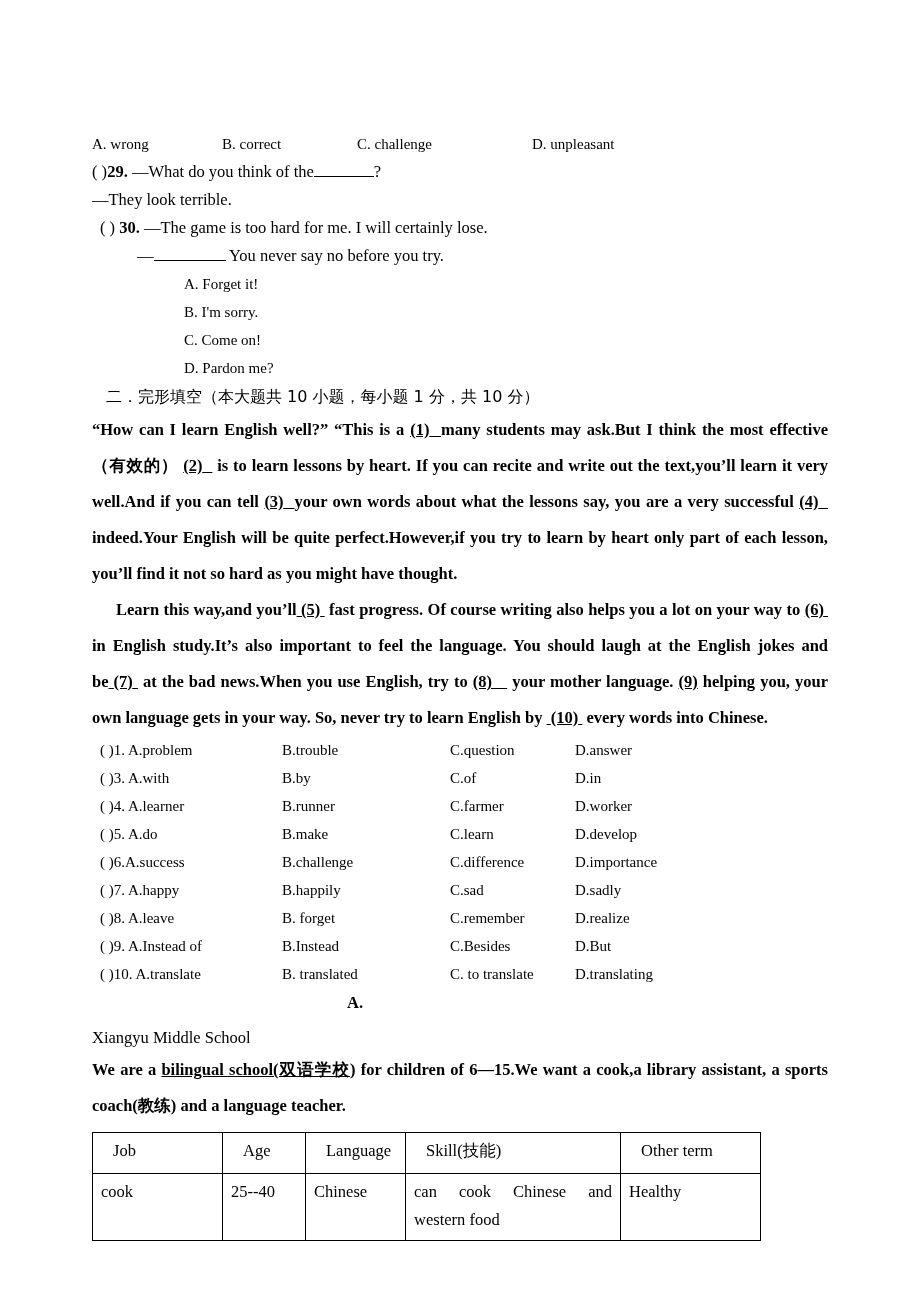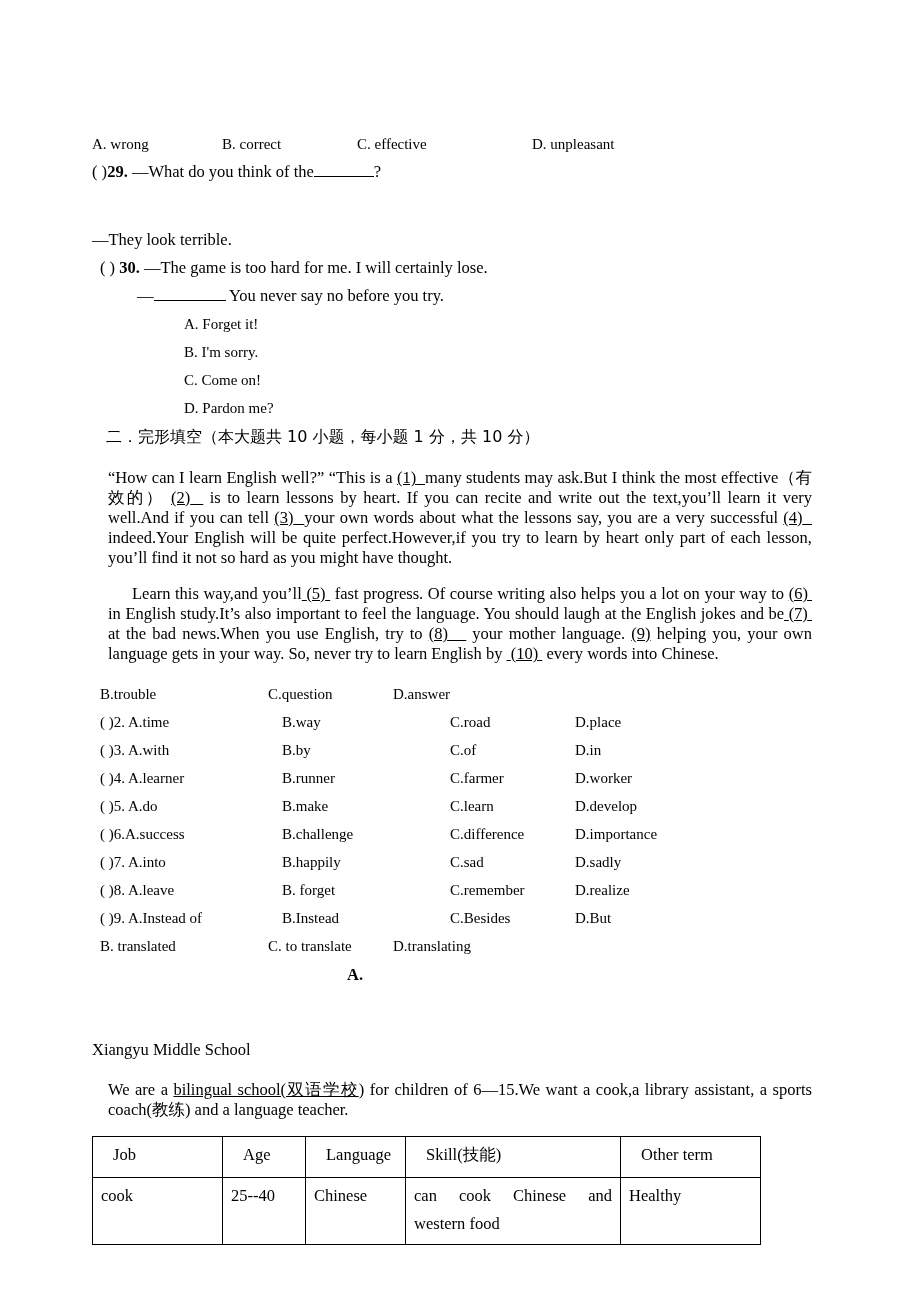--- a/index.html
+++ b/index.html
@@ -22,28 +22,28 @@
     height: 1300px;
     box-sizing: border-box;
     padding: 130px 92px 0 92px;
   }
 
   
   .line {
     font-size: 16.5px;
     line-height: 28px;
     white-space: nowrap;
-    margin-top: 40px;
   }
   .para {
     font-size: 16.5px;
-    line-height: 20px;
+    line-height: 36px;
     text-align: justify;
     text-justify: inter-word;
-    margin: 16px;
+    margin: 0;
+    font-weight: bold;
   }
   .para.indent { text-indent: 24px; }
 
   
   .optrow {
     display: flex;
     font-size: 15px;
     line-height: 28px;
     white-space: nowrap;
   }
@@ -138,21 +138,21 @@
   .sp6 { height: 6px; }
 </style>
 </head>
 <body>
 
 <div class="page">
 
   <div class="optrow row28">
     <span class="c0">A. wrong</span>
     <span class="c1">B. correct</span>
-    <span class="c2">C. effective</span>
+    <span class="c2">C. challenge</span>
     <span class="c3">D. unpleasant</span>
   </div>
 
   <div class="qstem"><span>(   )</span><span class="qnum">29.</span> <span>—What do you think of the</span><span class="blank w60"></span><span>?</span></div>
 
   <div class="line">—They look terrible.</div>
 
 
   <div class="qstem indent1"><span>(   )</span> <span class="qnum">30.</span> <span>—The game is too hard for me. I will certainly lose.</span></div>
 
@@ -166,29 +166,24 @@
   </div>
 
   <div class="sec-head">二．完形填空（本大题共 10 小题，每小题 1 分，共 10 分）</div>
 
   <p class="para"><span>“How can I learn English well?” “This is a </span><span class="numblank">(1)</span><span class="numblank">&nbsp;&nbsp;</span><span>many students may ask.But I think the most effective（有效的）</span> <span class="numblank">(2)</span><span class="numblank">&nbsp;&nbsp;</span> <span>is to learn lessons by heart. If you can recite and write out the text,you’ll learn it very well.And if you can tell </span><span class="numblank">(3)</span><span class="numblank">&nbsp;&nbsp;</span><span>your own words about what the lessons say, you are a very successful </span><span class="numblank">(4)</span><span class="numblank">&nbsp;&nbsp;</span> <span>indeed.Your English will be quite perfect.However,if you try to learn by heart only part of each lesson, you’ll find it not so hard as you might have thought.</span></p>
 
   <p class="para indent"><span>Learn this way,and you’ll</span><span class="numblank">&nbsp;</span><span class="numblank">(5)</span><span class="numblank">&nbsp;</span> <span>fast progress. Of course writing also helps you a lot on your way to </span><span class="numblank">(6)</span><span class="numblank">&nbsp;</span> <span>in English study.It’s also important to feel the language. You should laugh at the English jokes and be</span><span class="numblank">&nbsp;</span><span class="numblank">(7)</span><span class="numblank">&nbsp;</span> <span>at the bad news.When you use English, try to </span> <span class="numblank">(8)</span><span class="numblank">&nbsp;&nbsp;&nbsp;</span> <span>your mother language. </span><span class="numblank">(9)</span> <span>helping you, your own language gets in your way. So, never try to learn English by </span> <span class="numblank">&nbsp;</span><span class="numblank">(10)</span><span class="numblank">&nbsp;</span> <span>every words into Chinese.</span></p>
 
   <div>
     <div class="optrow clozerow indent1">
+      <span class="c0"><span>(   )</span><span>1.</span> <span>A.problem</span></span>
       <span class="c1">B.trouble</span>
       <span class="c2">C.question</span>
       <span class="c3">D.answer</span>
-    </div>
-    <div class="optrow clozerow indent1">
-      <span class="c0"><span>(   )</span><span>2.</span> <span>A.time</span></span>
-      <span class="c1">B.way</span>
-      <span class="c2">C.road</span>
-      <span class="c3">D.place</span>
     </div>
     <div class="optrow clozerow indent1">
       <span class="c0"><span>(   )</span><span>3.</span> <span>A.with</span></span>
       <span class="c1">B.by</span>
       <span class="c2">C.of</span>
       <span class="c3">D.in</span>
     </div>
     <div class="optrow clozerow indent1">
       <span class="c0"><span>(   )</span><span>4.</span> <span>A.learner</span></span>
       <span class="c1">B.runner</span>
@@ -201,38 +196,39 @@
       <span class="c2">C.learn</span>
       <span class="c3">D.develop</span>
     </div>
     <div class="optrow clozerow indent1">
       <span class="c0"><span>(   )</span><span>6.</span><span>A.success</span></span>
       <span class="c1">B.challenge</span>
       <span class="c2">C.difference</span>
       <span class="c3">D.importance</span>
     </div>
     <div class="optrow clozerow indent1">
-      <span class="c0"><span>(   )</span><span>7.</span> <span>A.into</span></span>
+      <span class="c0"><span>(   )</span><span>7.</span> <span>A.happy</span></span>
       <span class="c1">B.happily</span>
       <span class="c2">C.sad</span>
       <span class="c3">D.sadly</span>
     </div>
     <div class="optrow clozerow indent1">
       <span class="c0"><span>(   )</span><span>8.</span> <span>A.leave</span></span>
       <span class="c1">B. forget</span>
       <span class="c2">C.remember</span>
       <span class="c3">D.realize</span>
     </div>
     <div class="optrow clozerow indent1">
       <span class="c0"><span>(   )</span><span>9.</span> <span>A.Instead of</span></span>
       <span class="c1">B.Instead</span>
       <span class="c2">C.Besides</span>
       <span class="c3">D.But</span>
     </div>
     <div class="optrow clozerow indent1">
+      <span class="c0"><span>(   )</span><span>10.</span> <span>A.translate</span></span>
       <span class="c1">B. translated</span>
       <span class="c2">C. to translate</span>
       <span class="c3">D.translating</span>
     </div>
   </div>
 
 
   <div class="center-mark">A.</div>
 
   <div class="sp6"></div>

